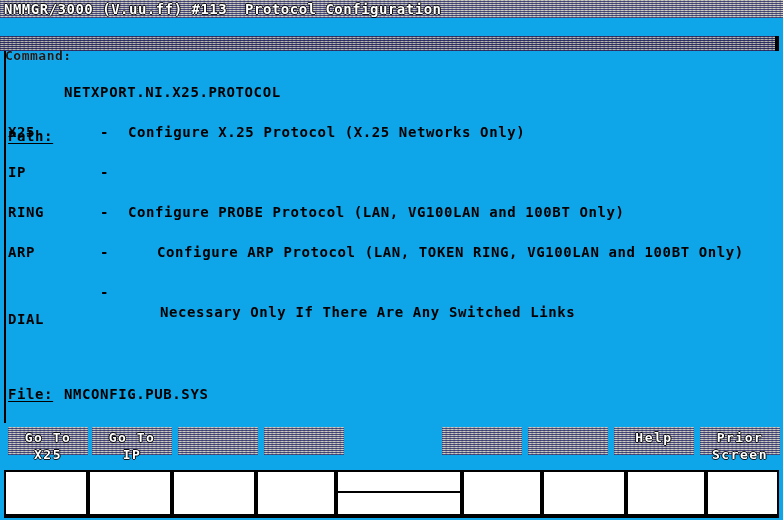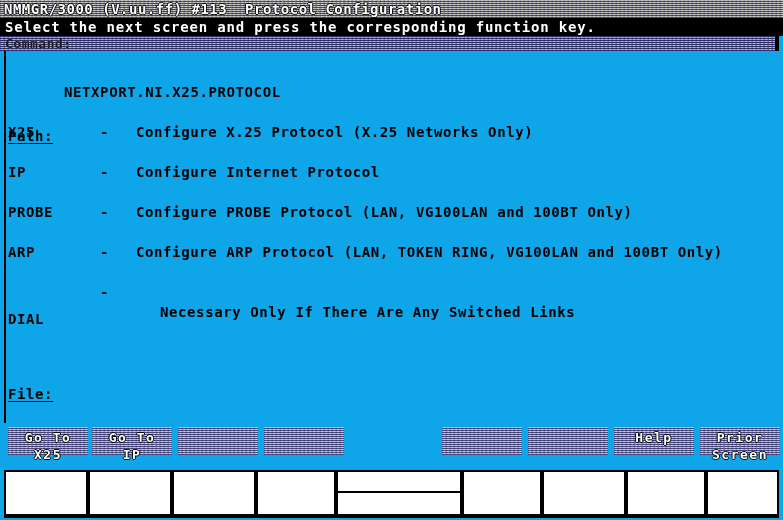--- a/index.html
+++ b/index.html
@@ -86,21 +86,21 @@
   }
 
   
   #command-bar {
     position: absolute;
     left: 0; top: 36px;
     width: 775px; height: 15px;
   }
   #command-label {
     position: absolute;
-    left: 5px; top: 0;
+    left: 5px; top: 12px;
     height: 23px; line-height: 15px;
     color: #1a1a1a;
     font-size: 13px;
     font-weight: bold;
     letter-spacing: 0.5px;
     white-space: pre;
     text-shadow: 0 0 1px rgba(255,255,255,0.35);
   }
 
   
@@ -133,21 +133,21 @@
     white-space: pre;
     letter-spacing: 0.6px;
     line-height: 16px;
   }
   .underline {
     text-decoration: underline;
     text-underline-offset: 2px;
   }
   .col-key   { left: 8px; }
   .col-dash  { left: 100px; }
-  .col-desc  { left: 136px; text-align: center; }
+  .col-desc  { left: 128px; text-align: center; }
   .col-cont  { left: 160px; }
 
   
   #fkey-bar {
     position: absolute;
     left: 0; top: 427px;
     width: 783px; height: 40px;
   }
   .fkey {
     position: absolute;
@@ -201,57 +201,54 @@
 </style>
 </head>
 <body>
 
 <div id="screen">
 
   <div id="title-bar" class="dither">
     <div id="title-text">NMMGR/3000 (V.uu.ff) #113  Protocol Configuration</div>
   </div>
 
-  <div id="instruction-bar">
-    <div id="instruction-text">Select the next screen and press the corresponding function key.</div>
-  </div>
 
   <div id="command-bar" class="dither-dark">
     <div id="command-label">Command:</div>
   </div>
   <div id="cmd-right-fill"></div>
 
   <div id="left-rule"></div>
 
   <div id="body">
 
     <div class="line col-key underline" style="top:33px;margin-top:44px;">Path:</div>
     <div class="line" style="left:64px; top:33px;">NETXPORT.NI.X25.PROTOCOL</div>
 
     <div class="line col-key" style="top:73px;">X25</div>
     <div class="line col-dash" style="top:73px;">-</div>
     <div class="line col-desc" style="top:73px;">Configure X.25 Protocol (X.25 Networks Only)</div>
 
     <div class="line col-key" style="top:113px;">IP</div>
     <div class="line col-dash" style="top:113px;">-</div>
-    <div class="line col-desc" style="top:113px;">Configure Internet Protocol</div>
-
-    <div class="line col-key" style="top:153px;">PROBE</div>
+
+    <div class="line col-key" style="top:153px;">RING</div>
     <div class="line col-dash" style="top:153px;">-</div>
     <div class="line col-desc" style="top:153px;">Configure PROBE Protocol (LAN, VG100LAN and 100BT Only)</div>
 
     <div class="line col-key" style="top:193px;">ARP</div>
     <div class="line col-dash" style="top:193px;">-</div>
-    <div class="line col-desc" style="top:193px;">Configure ARP Protocol (LAN, TOKEN RING, VG100LAN and 100BT Only)</div>
+    <div class="line col-desc" style="top:193px;margin-left:29px;">Configure ARP Protocol (LAN, TOKEN RING, VG100LAN and 100BT Only)</div>
 
     <div class="line col-key" style="top:233px;margin-top:27px;">DIAL</div>
     <div class="line col-dash" style="top:233px;">-</div>
     <div class="line col-cont" style="top:253px;">Necessary Only If There Are Any Switched Links</div>
 
     <div class="line col-key underline" style="top:335px;">File:</div>
+    <div class="line" style="left:64px; top:335px;">NMCONFIG.PUB.SYS</div>
 
   </div>
 
   <div id="fkey-bar">
 
     <div class="fkey dither" style="left:8px;">
       <div class="fkey-label l1">Go To</div>
       <div class="fkey-label l2">X25</div>
     </div>
 

